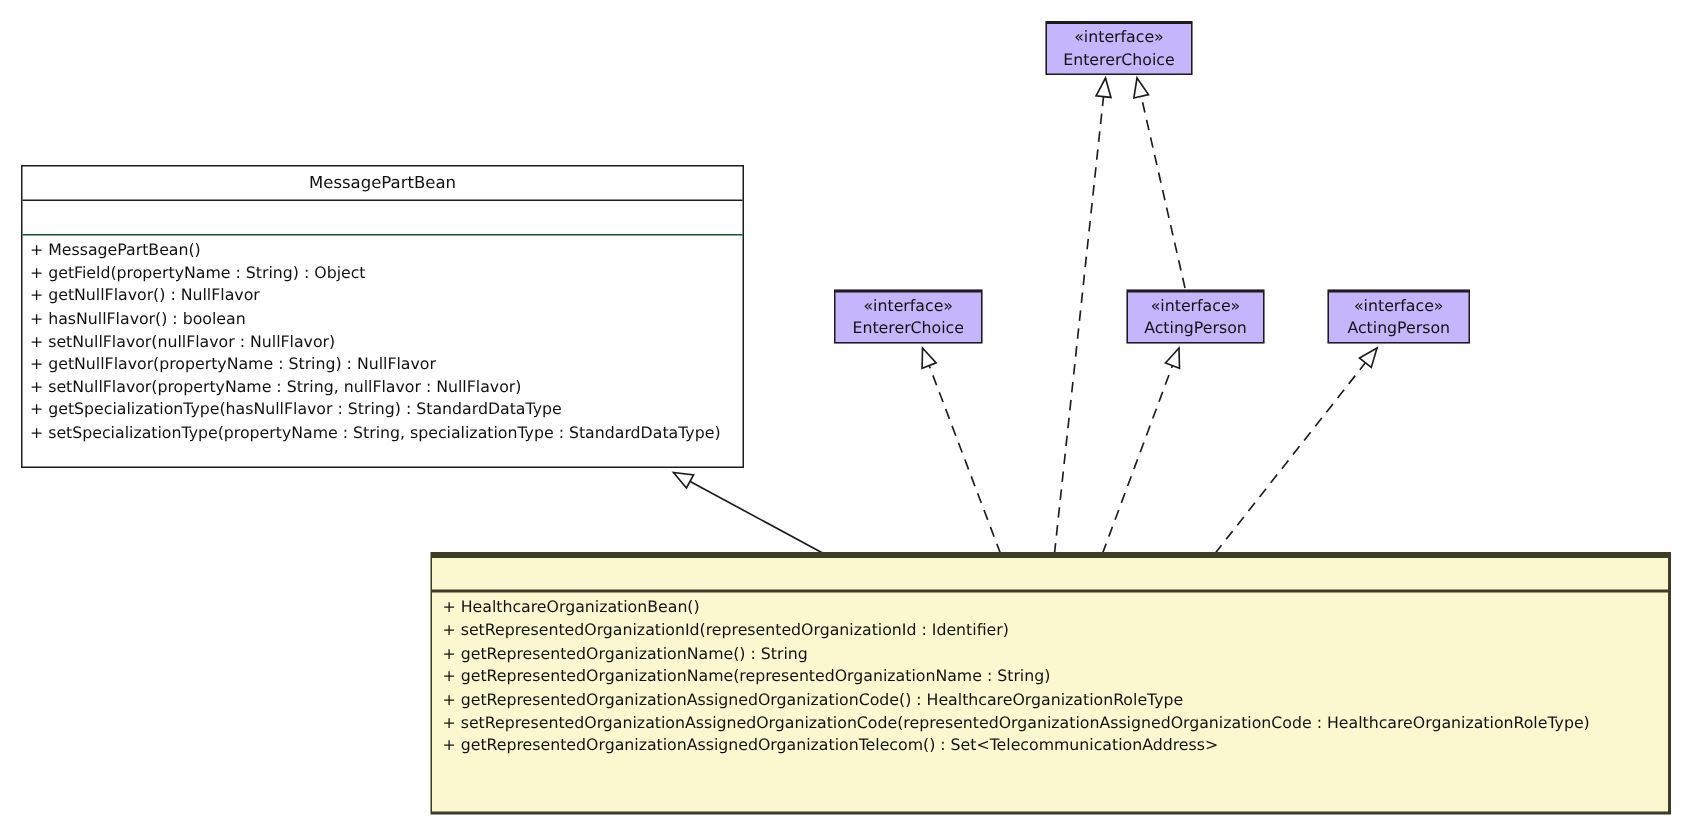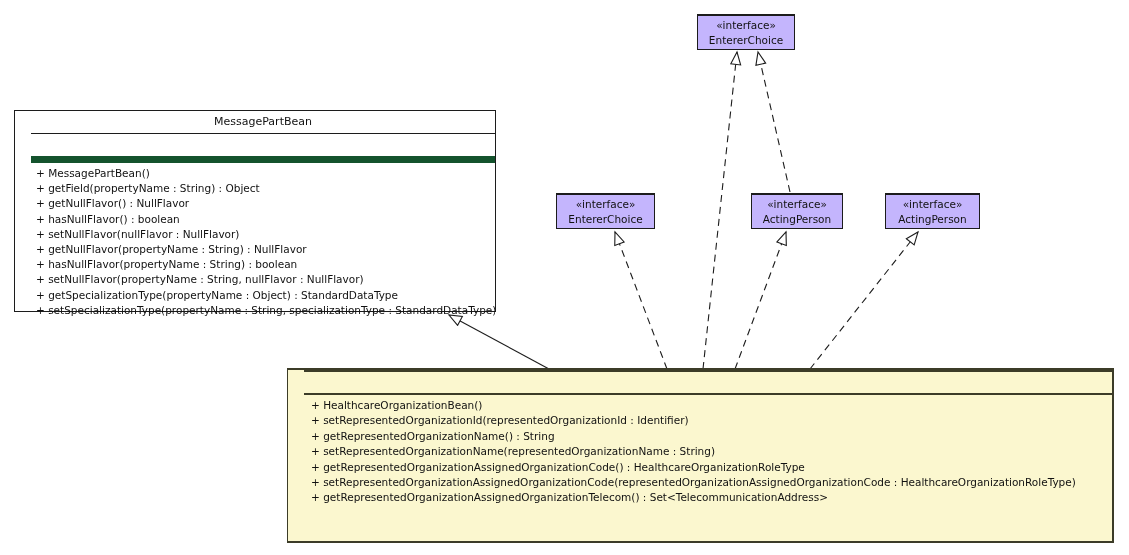--- a/index.html
+++ b/index.html
@@ -12,36 +12,35 @@
     color: #111111;
     overflow: hidden;
   }
   #wires { position: absolute; left: 0; top: 0; pointer-events: none; }
 
   .cls {
     position: absolute;
     box-sizing: border-box;
     background: #ffffff;
     border: 1px solid #1c1c1c;
-    padding-left: 16px;
   }
   .cls .title {
     text-align: center;
     font-size: 11px;
     line-height: 22px;
     height: 22px;
     white-space: nowrap;
     overflow: hidden;
   }
   .cls .attrs {
     height: 22px;
     border-top: 1px solid #1c1c1c;
   }
   .cls .methods {
-    border-top: 7px solid #14532d;
+    border-top: 1px solid #14532d;
     font-size: 10.5px;
     padding: 3px 4px 0 5px;
     white-space: nowrap;
     overflow: hidden;
   }
   .cls .methods .m { line-height: 15.2px; }
 
   .cls.hl {
     background: #fbf7cf;
     border-width: 2px 2px 2px 1px;
@@ -88,23 +87,22 @@
   <div class="cls" style="left:14px; top:110px; width:482px; height:202px;">
     <div class="title">MessagePartBean</div>
     <div class="attrs"></div>
     <div class="methods">
         <div class="m">+ MessagePartBean()</div>
         <div class="m">+ getField(propertyName : String) : Object</div>
         <div class="m">+ getNullFlavor() : NullFlavor</div>
         <div class="m">+ hasNullFlavor() : boolean</div>
         <div class="m">+ setNullFlavor(nullFlavor : NullFlavor)</div>
         <div class="m">+ getNullFlavor(propertyName : String) : NullFlavor</div>
-        <div class="m">+ hasNullFlavor(propertyName : String) : boolean</div>
         <div class="m">+ setNullFlavor(propertyName : String, nullFlavor : NullFlavor)</div>
-        <div class="m">+ getSpecializationType(propertyName : Object) : StandardDataType</div>
+        <div class="m">+ getSpecializationType(hasNullFlavor : String) : StandardDataType</div>
         <div class="m">+ setSpecializationType(propertyName : String, specializationType : StandardDataType)</div>
       </div>
   </div>
 
   <div class="iface" style="left:697px; top:14px; width:98px; height:36px;">
     <div>«interface»</div>
     <div>EntererChoice</div>
   </div>
 
   <div class="iface" style="left:556px; top:193px; width:99px; height:36px;">
@@ -121,20 +119,20 @@
     <div>«interface»</div>
     <div>ActingPerson</div>
   </div>
 
   <div class="cls hl" style="left:287px; top:368px; width:827px; height:175px;">
     <div class="attrs"></div>
     <div class="methods">
         <div class="m">+ HealthcareOrganizationBean()</div>
         <div class="m">+ setRepresentedOrganizationId(representedOrganizationId : Identifier)</div>
         <div class="m">+ getRepresentedOrganizationName() : String</div>
-        <div class="m">+ setRepresentedOrganizationName(representedOrganizationName : String)</div>
+        <div class="m">+ getRepresentedOrganizationName(representedOrganizationName : String)</div>
         <div class="m">+ getRepresentedOrganizationAssignedOrganizationCode() : HealthcareOrganizationRoleType</div>
         <div class="m">+ setRepresentedOrganizationAssignedOrganizationCode(representedOrganizationAssignedOrganizationCode : HealthcareOrganizationRoleType)</div>
         <div class="m">+ getRepresentedOrganizationAssignedOrganizationTelecom() : Set&lt;TelecommunicationAddress&gt;</div>
       </div>
   </div>
 
 </div>
 
 </body></html>

